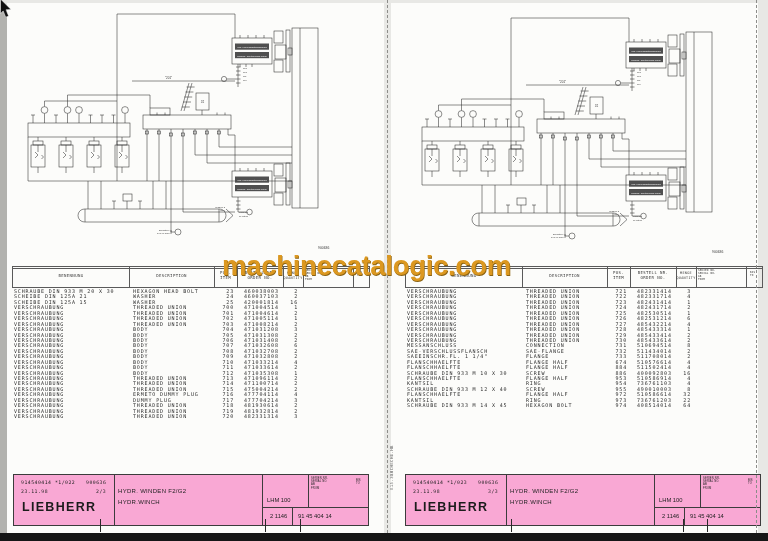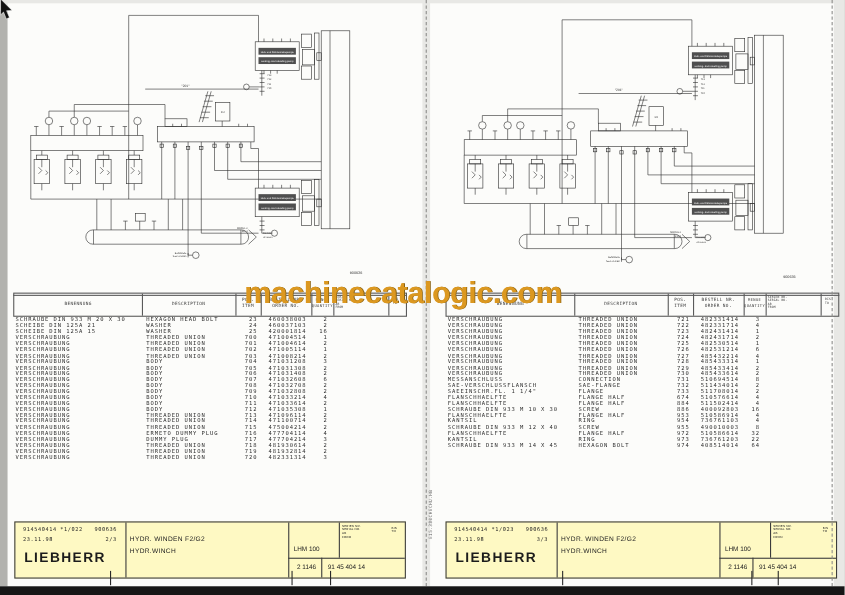--- a/index.html
+++ b/index.html
@@ -42,21 +42,21 @@
   .hserial{position:absolute;font-size:2.7px;line-height:3.1px;letter-spacing:0.15px;color:#3a3a3a;text-align:left;}
   .tbody{position:absolute;left:0;top:22px;}
   .trow{position:relative;height:5.45px;font-size:5px;letter-spacing:0.85px;white-space:pre;}
   .trow span{position:absolute;top:0;}
   .c-ben{left:2px;} .c-desc{left:121px;}
   .c-pos{left:194px;width:28px;text-align:right;}
   .c-ord{left:232px;}
   .c-qty{left:262px;width:24px;text-align:right;}
 
   
-  .pfoot{position:absolute;top:474px;width:354px;height:50px;border:0.9px solid #3c3c3c;color:#232323;background:#fef9c3;}
+  .pfoot{position:absolute;top:474px;width:354px;height:50px;border:0.9px solid #3c3c3c;color:#232323;background:#f9a8d4;}
   #footL{left:13px;} #footR{left:405px;}
   .fv{position:absolute;top:0;bottom:0;border-left:0.9px solid #3c3c3c;}
   .fserdiv{position:absolute;left:294px;top:0;height:32px;border-left:0.9px solid #3c3c3c;}
   .fh{position:absolute;left:248px;right:0;top:32px;border-top:0.9px solid #3c3c3c;}
   .fnumdiv{position:absolute;left:278px;top:32px;bottom:0;border-left:0.9px solid #3c3c3c;}
   .fmono{font-family:"DejaVu Sans Mono",monospace;}
   .fdoc{position:absolute;left:7px;top:5px;font-size:4.8px;letter-spacing:0.5px;}
   .fcode{position:absolute;left:72px;top:5px;font-size:4.8px;letter-spacing:0.5px;}
   .fdate{position:absolute;left:7px;top:13.5px;font-size:4.8px;letter-spacing:0.5px;}
   .fsheet{position:absolute;left:82px;top:13.5px;font-size:4.8px;letter-spacing:0.5px;}

